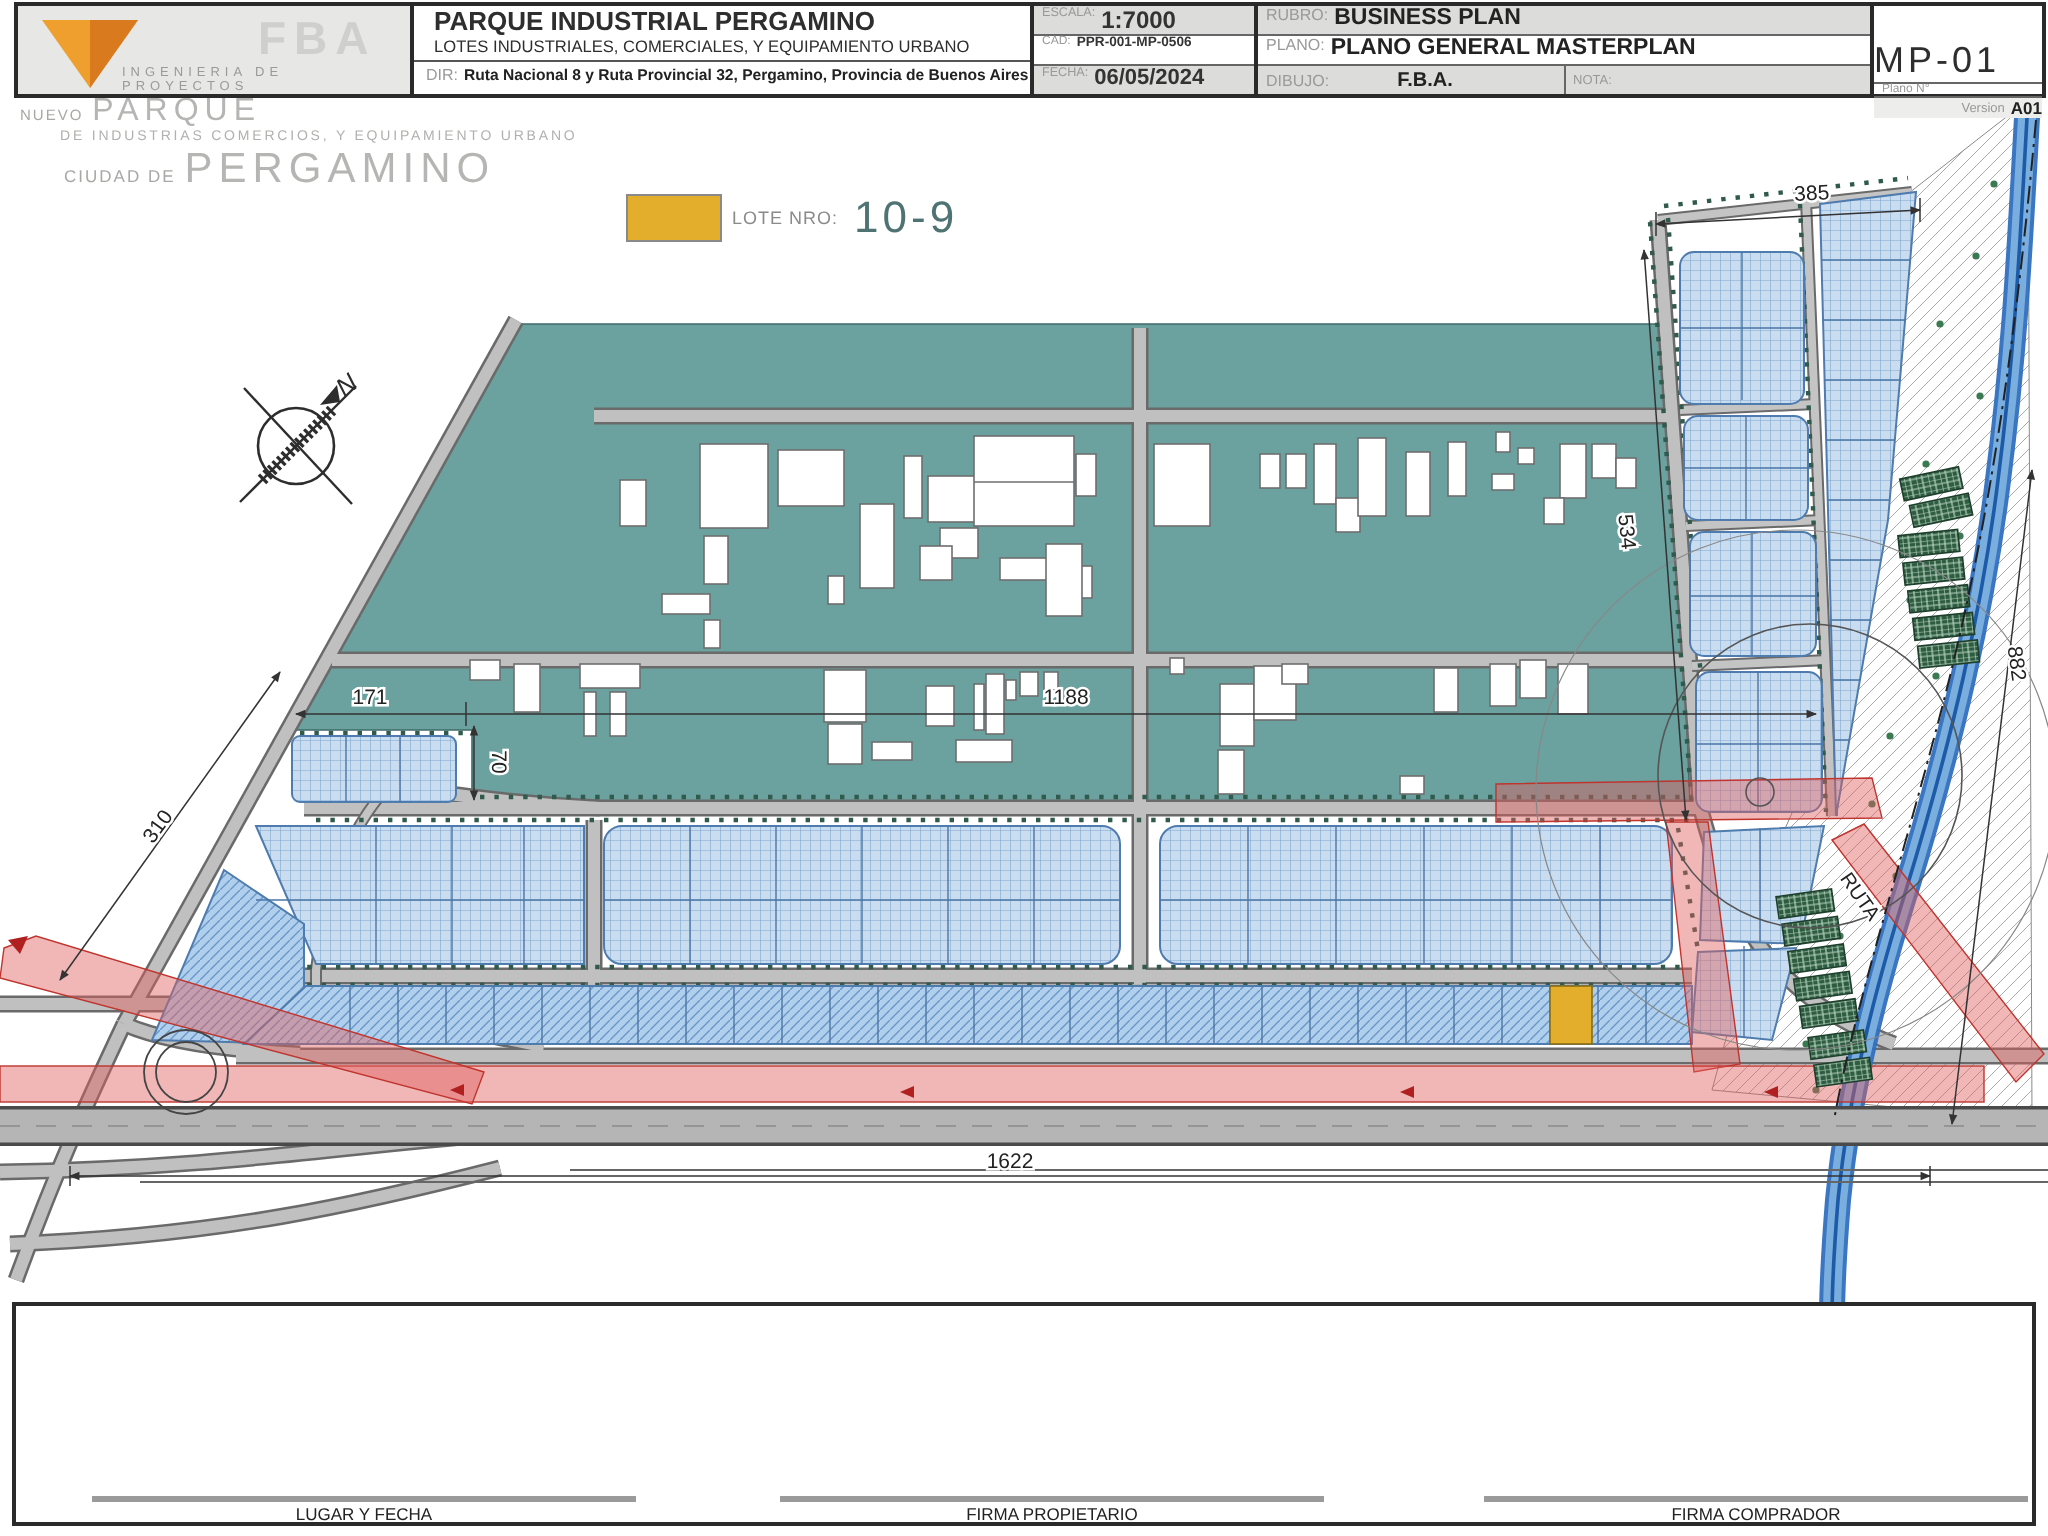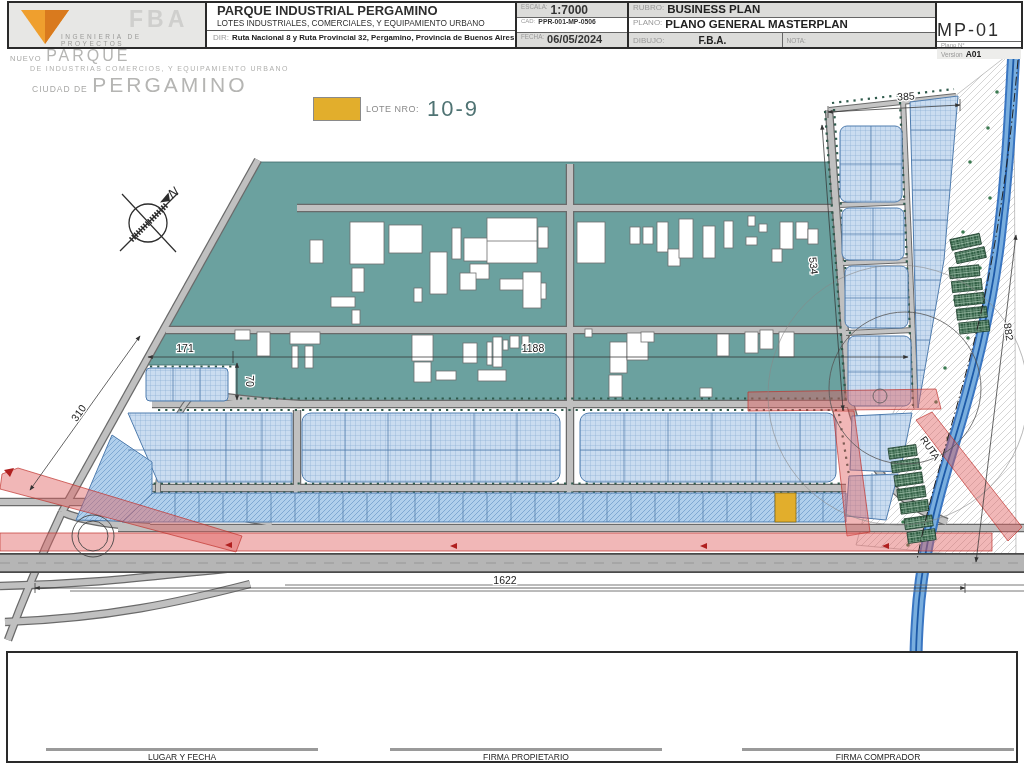--- a/index.html
+++ b/index.html
@@ -29,21 +29,21 @@
   .tb-meta .v3{font-size:11px;font-weight:bold;}
   .tb-plano{width:308px;display:flex;flex-direction:column;}
   .tb-plano .lab{font-size:8px;}
   .tb-plano .val{font-size:11.5px;font-weight:bold;color:#222;}
   .tb-split{display:flex;flex:1;}
   .half{flex:1;display:flex;align-items:center;padding-left:4px;box-sizing:border-box;gap:31px;}
   .half+.half{border-left:1px solid #666;}
   .tb-sheet{flex:1;border-right:none;display:flex;flex-direction:column;}
   .sheet-code{font-size:18px;letter-spacing:2px;flex:1.6;color:#2e2e2e;padding-top:1px;margin-top:16px;}
   .sheet-lab{font-size:6px;color:#999;border-top:1px solid #666;padding-left:4px;flex:0.8;}
-  .sheet-ver{font-size:6.5px;color:#999;border-top:1px solid #666;padding-left:4px;flex:1;display:flex;align-items:center;gap:3px;background:#ededeb;}
+  .sheet-ver{font-size:6.5px;color:#999;border-top:1px solid #666;padding-left:4px;flex:1;display:flex;align-items:center;gap:3px;background:#ededeb;justify-content:flex-end;}
   .sheet-ver b{font-size:8.5px;color:#222;}
 
   
   .hdr{position:absolute;left:10px;top:48px;color:#b5b5b3;z-index:4;line-height:1.05;}
   .hdr .s{font-size:7.5px;letter-spacing:1px;color:#a8a8a6;}
   .hdr .l1{font-size:16px;letter-spacing:3px;margin-top:48px;}
   .hdr .l2{font-size:7px;letter-spacing:1.4px;margin-left:20px;color:#b0b0ae;}
   .hdr .l3{margin-left:22px;margin-top:2px;}
   .hdr .l3 .big{font-size:21px;letter-spacing:3px;}
 

